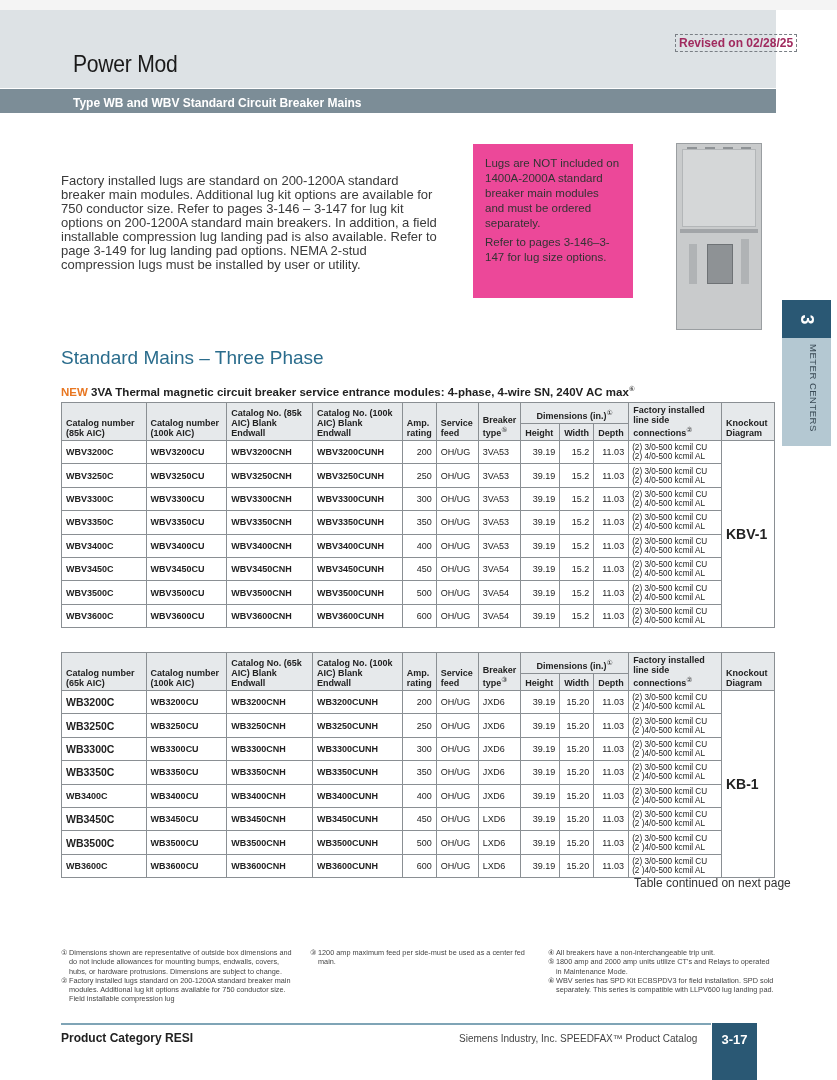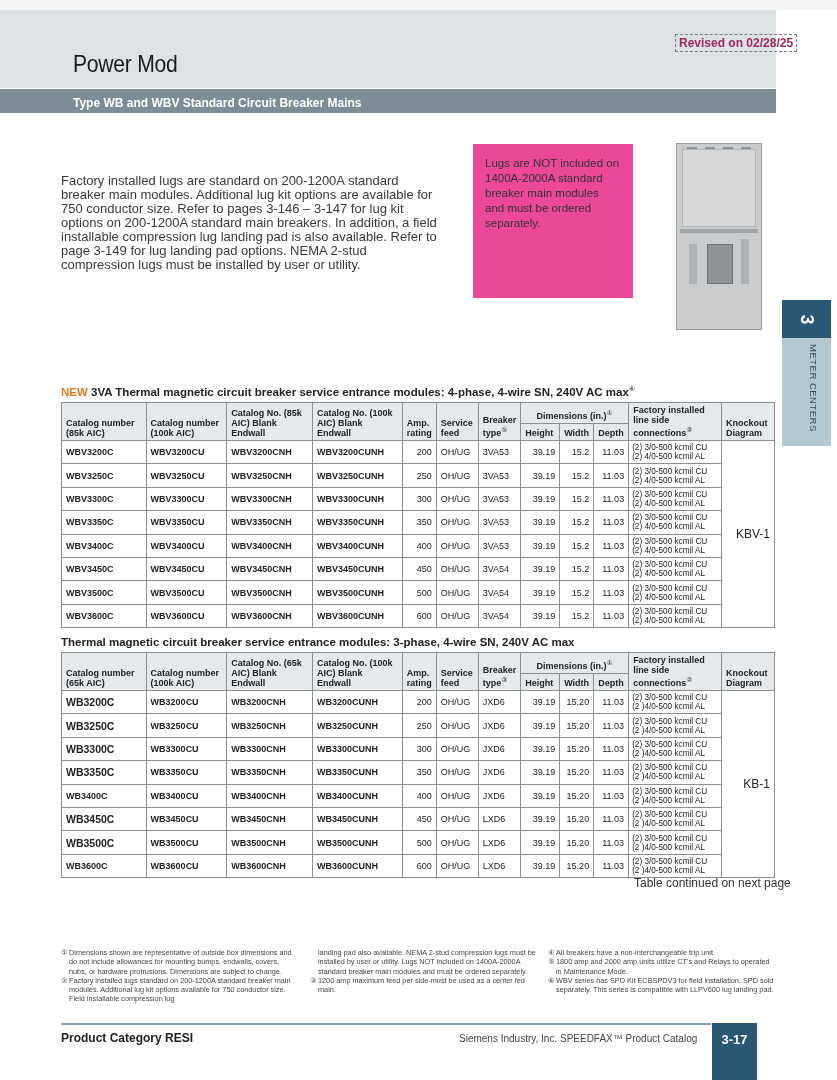--- a/index.html
+++ b/index.html
@@ -44,21 +44,21 @@
   .table-title sup { font-size: 7px; font-weight: normal; }
 
   table.spec { position: absolute; left: 61px; width: 714px; border-collapse: collapse; font-size: 9px; }
   table.spec th { background: #e6e9eb; text-align: left; font-weight: bold; padding: 2px 4px; border: 1px solid #8a8f93; vertical-align: bottom; line-height: 10px; color: #222; }
   table.spec th sup { font-weight: normal; font-size: 7px; }
   table.spec td { border: 1px solid #8a8f93; padding: 0 4px; height: 23.4px; font-size: 9px; color: #222; white-space: nowrap; }
   table.spec td.cat { font-weight: bold; }
   table.spec td.cat.big { font-size: 10.5px; }
   table.spec td.num { text-align: right; }
   table.spec td.conn { font-size: 8.2px; line-height: 9px; padding: 1px 3px; }
-  table.spec td.knock { text-align: right; font-size: 12px; }
+  table.spec td.knock { text-align: left; font-size: 14px; font-weight: bold; }
   table.spec .ctr { text-align: center; }
 
   .continued { position: absolute; left: 634px; top: 866px; font-size: 12px; color: #333; }
 
   
   .footnotes { position: absolute; top: 938px; font-size: 7.3px; line-height: 9.3px; color: #444; }
   .footnotes .fn { position: relative; padding-left: 8px; }
   .footnotes .fn .mark { position: absolute; left: 0; top: 0; }
   .fn-col1 { left: 61px; width: 236px; }
   .fn-col2 { left: 310px; width: 230px; }
@@ -80,20 +80,21 @@
   <div class="revised">Revised on 02/28/25</div>
   <div class="subtitle-band"></div>
   <div class="subtitle">Type WB and WBV Standard Circuit Breaker Mains</div>
 
   <div class="intro">
     <p>Factory installed lugs are standard on 200-1200A standard breaker main modules. Additional lug kit options are available for 750 conductor size. Refer to pages 3-146 – 3-147 for lug kit options on 200-1200A  standard main breakers. In addition, a field installable compression lug landing pad is also available. Refer to page 3-149 for lug landing pad options. NEMA 2-stud compression lugs must be installed by user or utility.</p>
   </div>
 
   <div class="callout">
     <p>Lugs are NOT included on 1400A-2000A standard breaker main modules and must be ordered separately.</p>
+    <p>Refer to pages 3-146–3-147 for lug size options.</p>
   </div>
 
   <div class="photo">
     <div class="inner-top"></div>
     <div class="vent" style="left:10px"></div>
     <div class="vent" style="left:28px"></div>
     <div class="vent" style="left:46px"></div>
     <div class="vent" style="left:64px"></div>
     <div class="rail"></div>
     <div class="bar-l"></div>
@@ -101,20 +102,21 @@
     <div class="bar-r"></div>
   </div>
 
   <div class="side-tab">
     <div class="num">
         <span>3</span>
       </div>
     <div class="label">METER CENTERS</div>
   </div>
 
+  <div class="section-title">Standard Mains – Three Phase</div>
 
   <div class="table-title" style="top:375px">
     <span class="new">NEW</span>
     <span>3VA Thermal magnetic circuit breaker service entrance modules: 4-phase, 4-wire SN, 240V AC max</span><sup>⑥</sup>
   </div>
 
   <table class="spec" id="table1" style="top:392px">
     <colgroup>
       <col style="width:85px">
         <col style="width:81px">
@@ -274,21 +276,20 @@
           <td class="num">15.2</td>
           <td class="num">11.03</td>
           <td class="conn">
             <div>(2) 3/0-500 kcmil CU</div>
             <div>(2) 4/0-500 kcmil AL</div>
           </td>
         </tr>
       </tbody>
   </table>
 
-  <div class="table-title" style="top:626px">Thermal magnetic circuit breaker service entrance modules: 3-phase, 4-wire SN, 240V AC max</div>
 
   <table class="spec" id="table2" style="top:642px">
     <colgroup>
       <col style="width:85px">
         <col style="width:81px">
         <col style="width:86px">
         <col style="width:90px">
       <col style="width:34px">
         <col style="width:42px">
         <col style="width:42px">
@@ -450,21 +451,20 @@
       </tbody>
   </table>
 
   <div class="continued">Table continued on next page</div>
 
   <div class="footnotes fn-col1">
     <div class="fn"><span class="mark">①</span><span>Dimensions shown are representative of outside box dimensions and do not include allowances for mounting bumps, endwalls, covers, hubs, or hardware protrusions. Dimensions are subject to change.</span></div>
     <div class="fn"><span class="mark">②</span><span>Factory installed lugs standard on 200-1200A standard breaker main modules. Additional lug kit options available for 750 conductor size. Field installable compression lug</span></div>
   </div>
   <div class="footnotes fn-col2">
-    <div class="fn"><span class="mark"></span><span>landing pad also available. NEMA 2-stud compression lugs must be installed by user or utility. Lugs NOT included on 1400A-2000A standard breaker main modules and must be ordered separately.</span></div>
     <div class="fn"><span class="mark">③</span><span>1200 amp maximum feed per side-must be used as a center fed main.</span></div>
   </div>
   <div class="footnotes fn-col3">
     <div class="fn"><span class="mark">④</span><span>All breakers have a non-interchangeable trip unit.</span></div>
     <div class="fn"><span class="mark">⑤</span><span>1800 amp and 2000 amp units utilize CT's and Relays to operated in Maintenance Mode.</span></div>
     <div class="fn"><span class="mark">⑥</span><span>WBV series has SPD Kit ECBSPDV3 for field installation. SPD sold separately. This series is compatible with LLPV600 lug landing pad.</span></div>
   </div>
 
   <div class="footer-rule"></div>
   <div class="footer-left">Product Category RESI</div>

